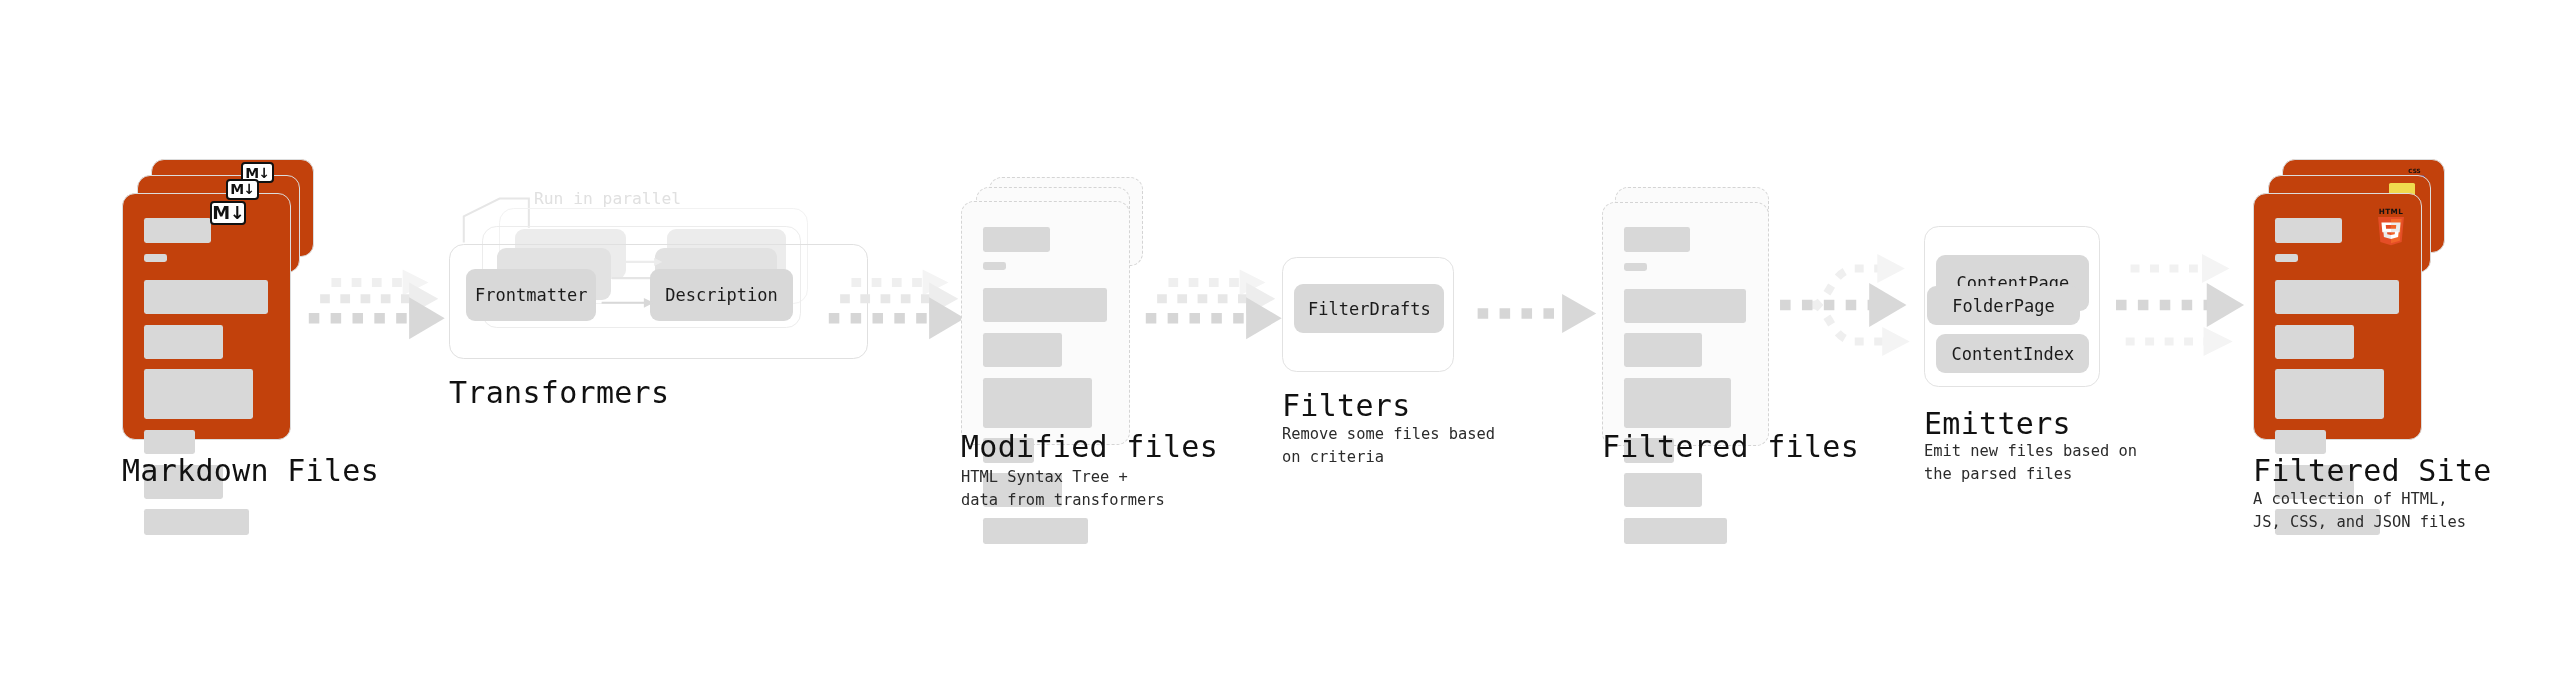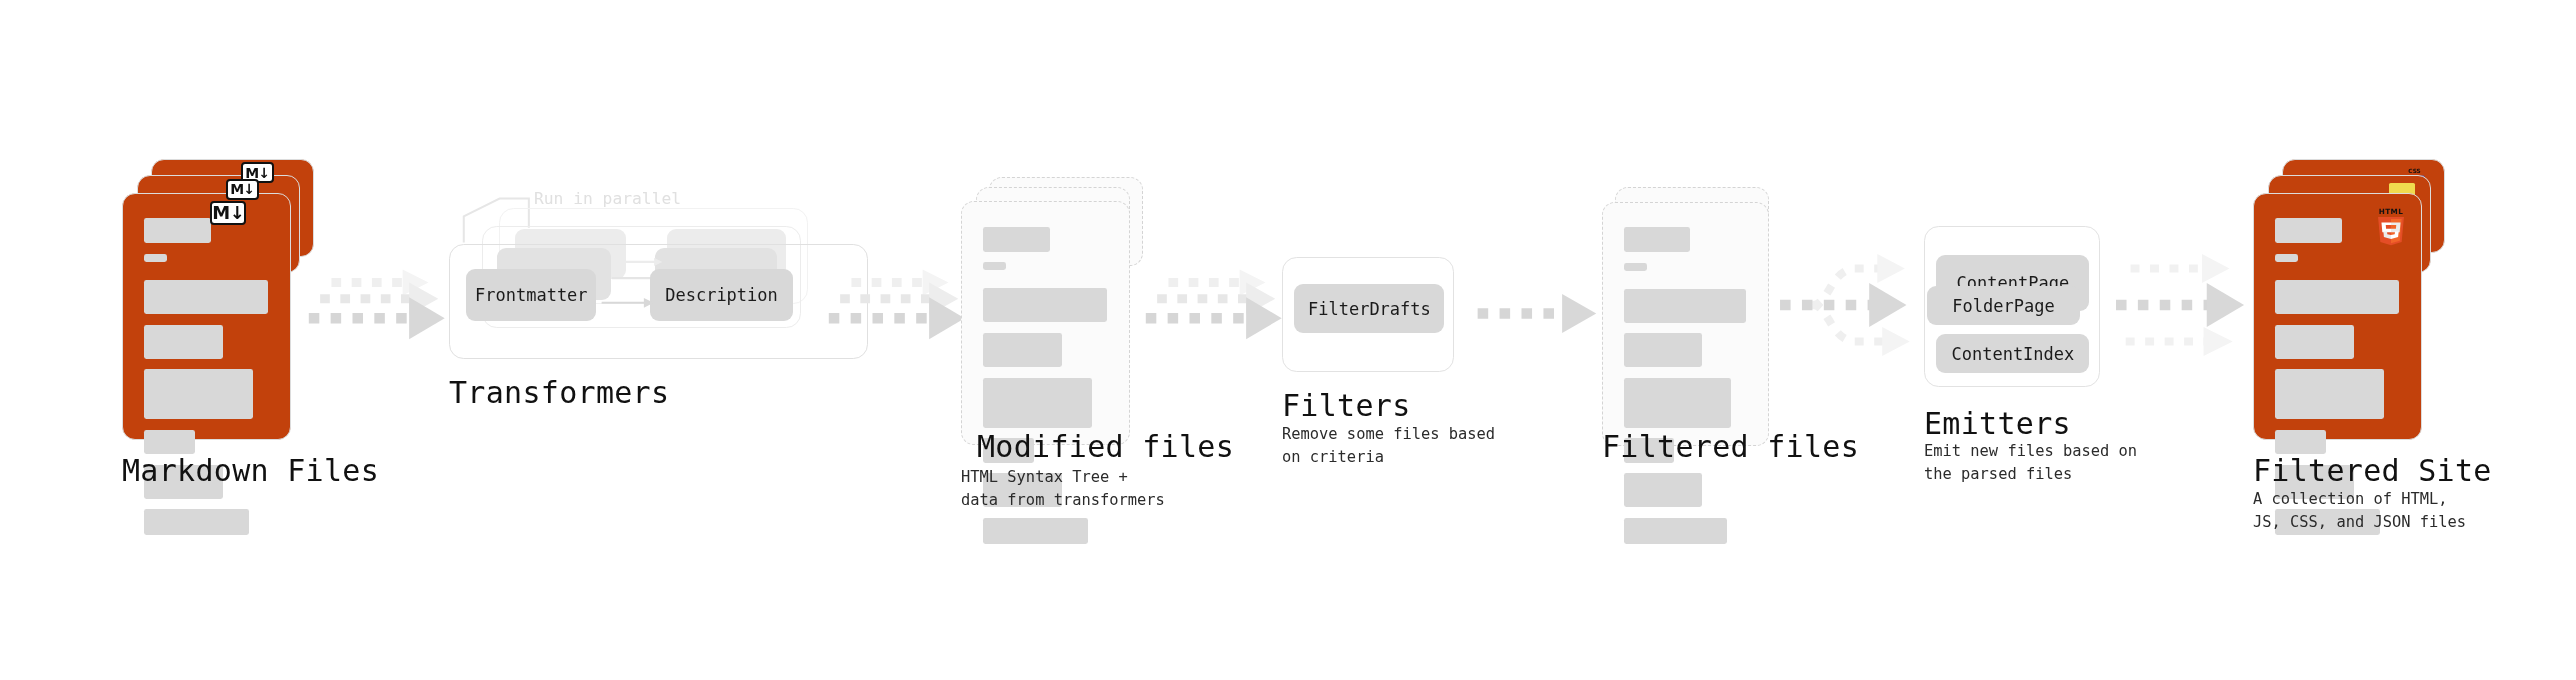--- a/index.html
+++ b/index.html
@@ -218,21 +218,21 @@
         <div class="ln t-sub"></div>
         <div class="ln t-full"></div>
         <div class="ln t-mid"></div>
         <div class="ln t-tall"></div>
         <div class="ln t-short"></div>
         <div class="ln t-med"></div>
         <div class="ln t-wide"></div>
       </div>
     </div>
   </div>
-  <div class="cap-title" style="left:961px;top:429px;margin-left:16px;">Modified files</div>
+  <div class="cap-title" style="left:961px;top:429px;">Modified files</div>
   <div class="cap-sub" style="left:961px;top:466px;">HTML Syntax Tree +
 data from transformers</div>
 
   <svg class="node" style="left:1144px;top:268px;" width="146" height="89" viewBox="0 0 180 110">
     <g stroke="#efefef" stroke-width="11" stroke-dasharray="12 13" fill="none">
       <line x1="30" y1="18" x2="120" y2="18"></line>
     </g>
     <polygon points="118,2 150,18 118,34" fill="#f4f4f4"></polygon>
     <g stroke="#e7e7e7" stroke-width="11" stroke-dasharray="12 13" fill="none">
       <line x1="16" y1="38" x2="128" y2="38"></line>

